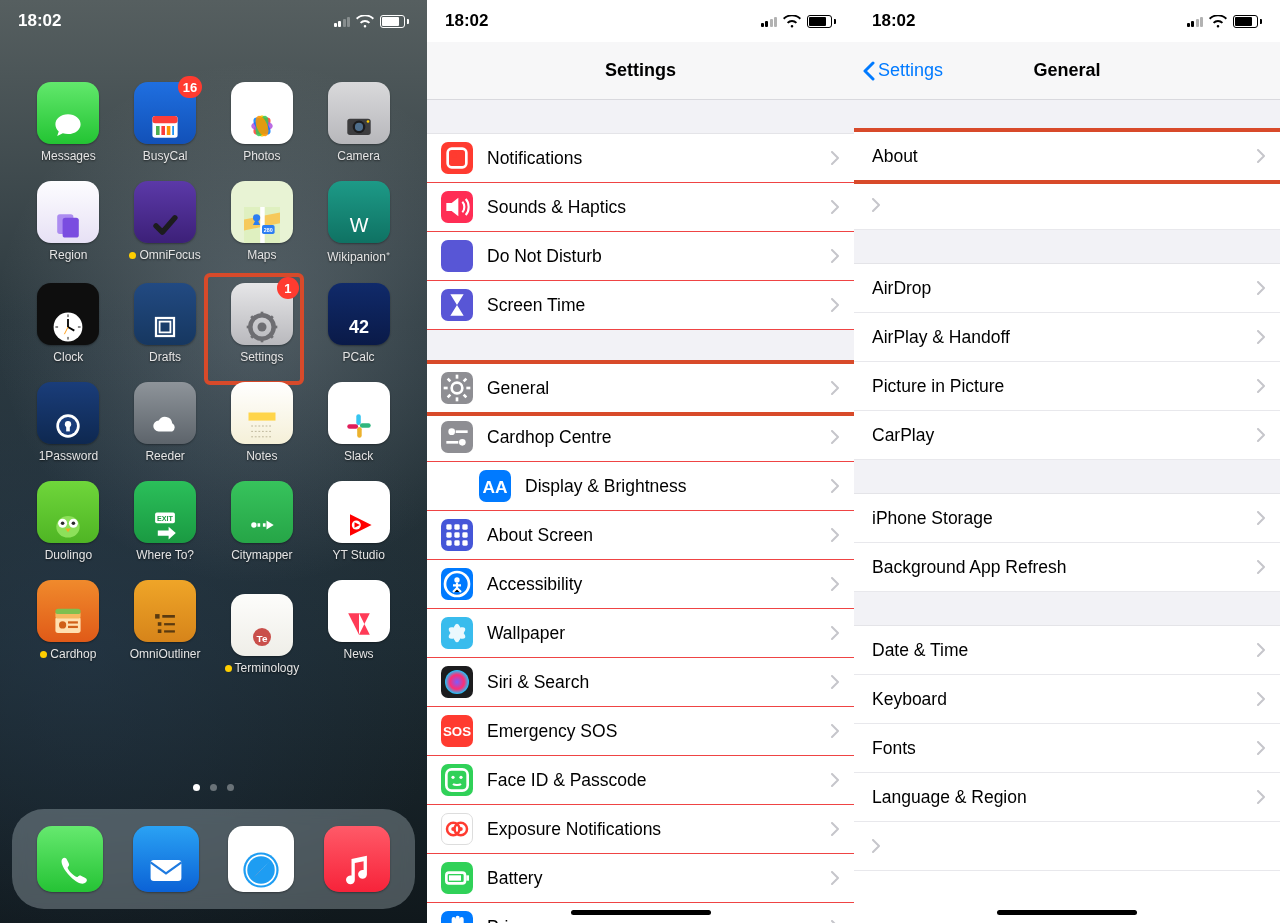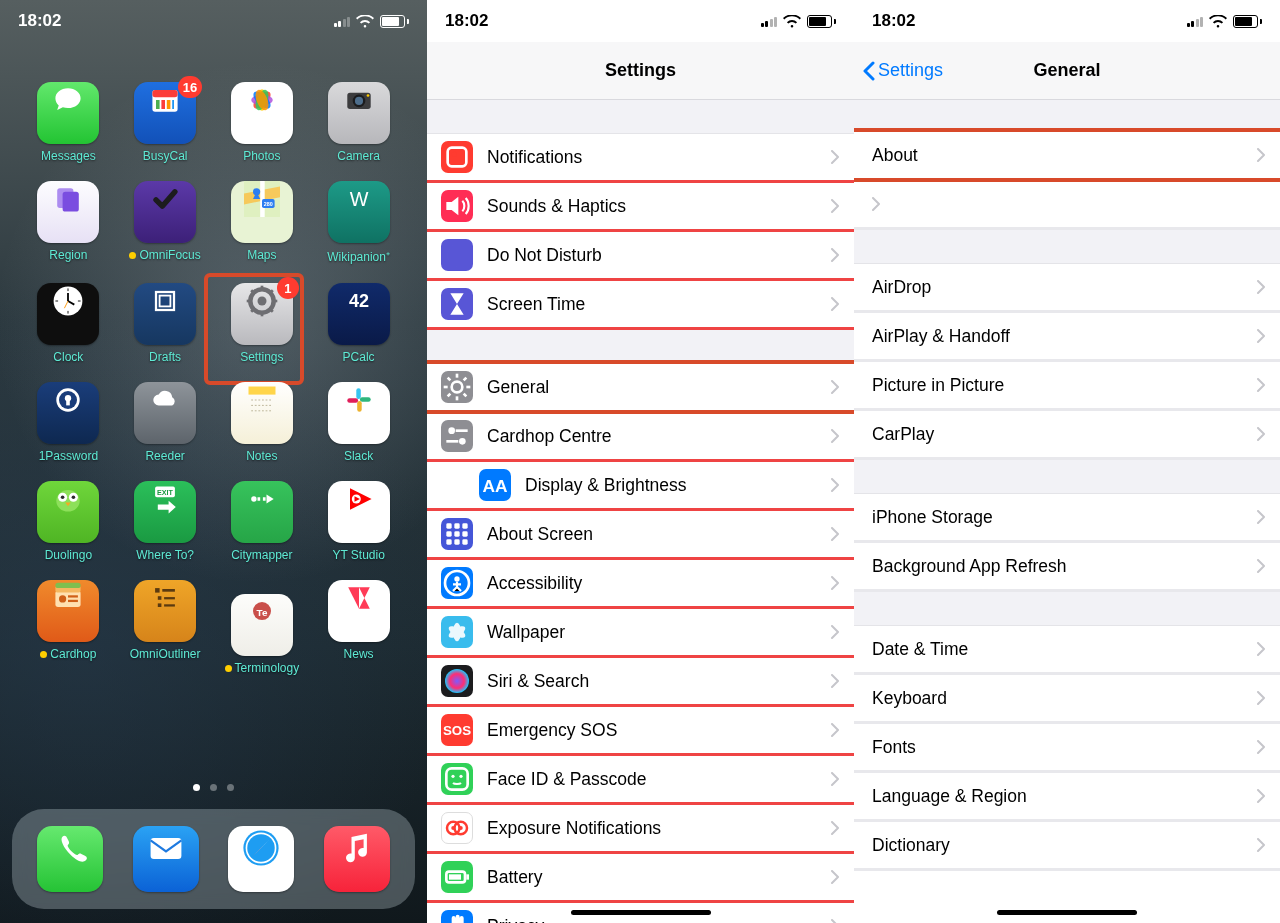--- a/index.html
+++ b/index.html
@@ -24,37 +24,37 @@
   .batt-body{width:25px;height:13px;border:1px solid currentColor;border-radius:3px;position:relative}
   .batt-body::after{content:"";position:absolute;left:1px;top:1px;bottom:1px;width:17px;background:currentColor;border-radius:1px}
   .batt-cap{width:2px;height:5px;background:currentColor;border-radius:0 1px 1px 0}
   
   .wall{position:absolute;inset:0;background:
     radial-gradient(circle at 60% 35%,rgba(190,200,210,.25),transparent 40%),
     radial-gradient(circle at 20% 70%,rgba(40,60,80,.5),transparent 50%),
     linear-gradient(180deg,#565f60,#2c393f 35%,#1d2b32 70%,#10181c);}
   .grid{position:relative;padding:40px 20px 0;display:grid;grid-template-columns:repeat(4,1fr);row-gap:18px;justify-items:center}
   .app{display:flex;flex-direction:column;align-items:center;gap:5px;width:84px;position:relative}
-  .icon{width:62px;height:62px;border-radius:14px;display:flex;align-items:flex-start;justify-content:center;font-weight:700;color:#fff;position:relative;box-shadow:0 1px 2px rgba(0,0,0,.35);flex-shrink:0}
-  .app-label{color:#5eead4;font-size:12px;text-align:center;white-space:nowrap;text-shadow:0 1px 2px rgba(0,0,0,.6)}
+  .icon{width:62px;height:62px;border-radius:14px;display:flex;align-items:flex-end;justify-content:center;font-weight:700;color:#fff;position:relative;box-shadow:0 1px 2px rgba(0,0,0,.35);flex-shrink:0}
+  .app-label{color:#e5e5e5;font-size:12px;text-align:center;white-space:nowrap;text-shadow:0 1px 2px rgba(0,0,0,.6)}
   .dot-y{width:7px;height:7px;background:#ffce00;border-radius:50%;display:inline-block;vertical-align:middle;margin-right:3px}
   .badge{position:absolute;top:-6px;right:-6px;min-width:22px;height:22px;background:#ff3b30;color:#fff;border-radius:11px;font-size:13px;font-weight:600;display:flex;align-items:center;justify-content:center;padding:0 5px}
   .hl{position:absolute;border:4px solid #d84a2a;border-radius:6px;pointer-events:none}
   .dots{position:absolute;left:0;right:0;bottom:132px;display:flex;justify-content:center;gap:10px}
   .dots span{width:7px;height:7px;border-radius:50%;background:rgba(255,255,255,.35)}
   .dots span.active{background:#fff}
   .dock{position:absolute;left:12px;right:12px;bottom:14px;height:100px;background:rgba(180,195,200,.35);backdrop-filter:blur(8px);border-radius:32px;display:flex;align-items:center;justify-content:space-around;padding:0 10px}
   .dock .icon{width:66px;height:66px;border-radius:15px}
   
   .nav{height:58px;display:flex;align-items:center;justify-content:center;border-bottom:1px solid #d9d9de;position:relative;background:#f7f7f8}
   .nav-title{font-size:18px;font-weight:600;color:#000}
   .back{position:absolute;left:8px;top:0;bottom:0;display:flex;align-items:center;gap:3px;color:#007aff;font-size:18px}
   .back svg{width:13px;height:20px}
   .list{background:#fff}
-  .row{display:flex;align-items:center;height:49px;padding:0 14px;border-bottom:3px solid #ef4444;gap:14px;position:relative}
+  .row{display:flex;align-items:center;height:49px;padding:0 14px;border-bottom:1px solid #ef4444;gap:14px;position:relative}
   .p3 .row{border-bottom-color:#e8e8ec}
   .row .ric{width:32px;height:32px;border-radius:7px;display:flex;align-items:center;justify-content:center;color:#fff;flex-shrink:0}
   .row .rtxt{flex:1;font-size:17.5px;color:#000}
   .chev{color:#c6c6cb}
   .chev svg{width:9px;height:14px;display:block}
   .sep{height:34px;background:#f2f2f6;border-bottom:1px solid #e4e4e8}
   .p2 .sep:first-of-type{height:26px}
   .p3 .sep:first-of-type{height:32px}
   .p3 .row{padding-left:18px}
   .hl2{position:absolute;border:4px solid #d84a2a;pointer-events:none}
@@ -819,21 +819,20 @@
         </div>
         <div class="row">
           <div class="rtxt">Language &amp; Region</div>
           <span class="chev">
             <svg>
               <use href="#chev"></use>
             </svg>
           </span>
         </div>
         <div class="row">
-          <div class="rtxt">Dictionary</div>
           <span class="chev">
             <svg>
               <use href="#chev"></use>
             </svg>
           </span>
         </div>
       </div>
     <div class="homebar"></div>
   </div>
 </div>

